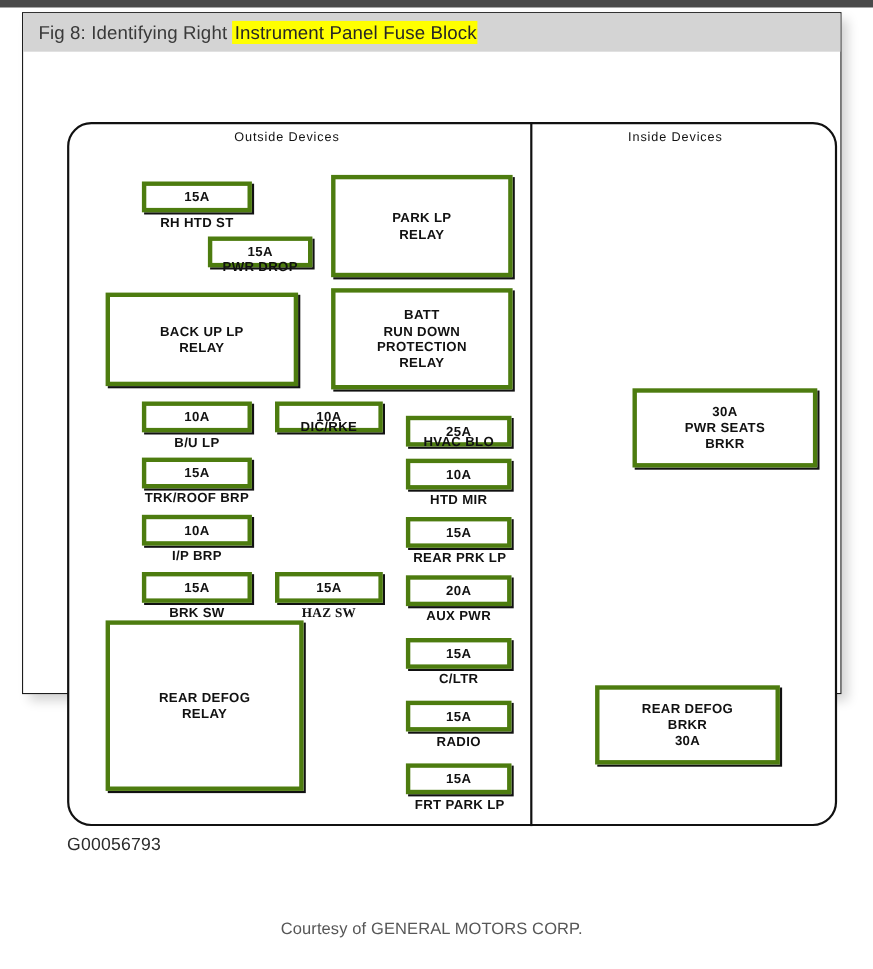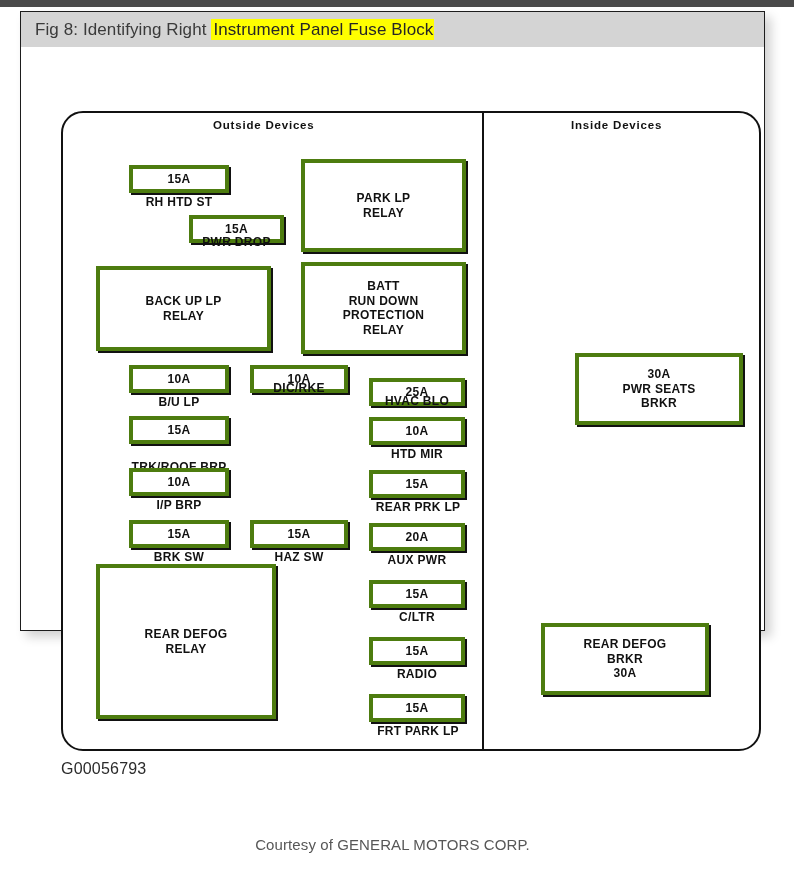--- a/index.html
+++ b/index.html
@@ -86,21 +86,21 @@
     position: absolute;
     left: 441px;
     top: 12px;
     width: 0;
     height: 640px;
     border-left: 2px solid #111111;
   }
   .panel-title {
     position: absolute;
     font-size: 11.5px;
-    font-weight: bold;
+    font-weight: normal;
     color: #111111;
     letter-spacing: 0.8px;
     white-space: nowrap;
   }
   .pt-outside { left: 172px; top: 20px; }
   .pt-inside  { left: 530px; top: 20px; }
 
   
   .box {
     position: absolute;
@@ -183,37 +183,37 @@
             <div class="line">15A</div>
           </div>
           <div class="caption" style="left: 143px; top: 136px; width: 105px;">PWR DROP</div>
           <div class="box" style="left: 88px; top: 266px; width: 100px; height: 28px;">
             <div class="line">10A</div>
           </div>
           <div class="caption" style="left: 88px; top: 296px; width: 100px;">B/U LP</div>
           <div class="box" style="left: 88px; top: 317px; width: 100px; height: 28px;">
             <div class="line">15A</div>
           </div>
-          <div class="caption" style="left: 68px; top: 361px; width: 140px;">TRK/ROOF BRP</div>
+          <div class="caption" style="left: 68px; top: 346px; width: 140px;">TRK/ROOF BRP</div>
           <div class="box" style="left: 88px; top: 369px; width: 100px; height: 28px;">
             <div class="line">10A</div>
           </div>
           <div class="caption" style="left: 88px; top: 399px; width: 100px;">I/P BRP</div>
           <div class="box" style="left: 88px; top: 421px; width: 100px; height: 28px;">
             <div class="line">15A</div>
           </div>
           <div class="caption" style="left: 88px; top: 451px; width: 100px;">BRK SW</div>
           <div class="box" style="left: 209px; top: 266px; width: 98px; height: 28px;">
             <div class="line">10A</div>
           </div>
           <div class="caption" style="left: 209px; top: 282px; width: 98px;">DIC/RKE</div>
           <div class="box" style="left: 209px; top: 421px; width: 98px; height: 28px;">
             <div class="line">15A</div>
           </div>
-          <div class="caption" style="left: 209px; top: 451px; width: 98px;">HAZ SW</div>
+          <div class="caption" style="left: 209px; top: 451px; width: 98px; font-family: Liberation Serif, serif;">HAZ SW</div>
           <div class="box" style="left: 328px; top: 265px; width: 96px; height: 28px; margin-top: 14px;">
             <div class="line">25A</div>
           </div>
           <div class="caption" style="left: 326px; top: 295px; width: 100px;">HVAC BLO</div>
           <div class="box" style="left: 328px; top: 318px; width: 96px; height: 28px;">
             <div class="line">10A</div>
           </div>
           <div class="caption" style="left: 326px; top: 348px; width: 100px;">HTD MIR</div>
           <div class="box" style="left: 328px; top: 371px; width: 96px; height: 28px;">
             <div class="line">15A</div>

